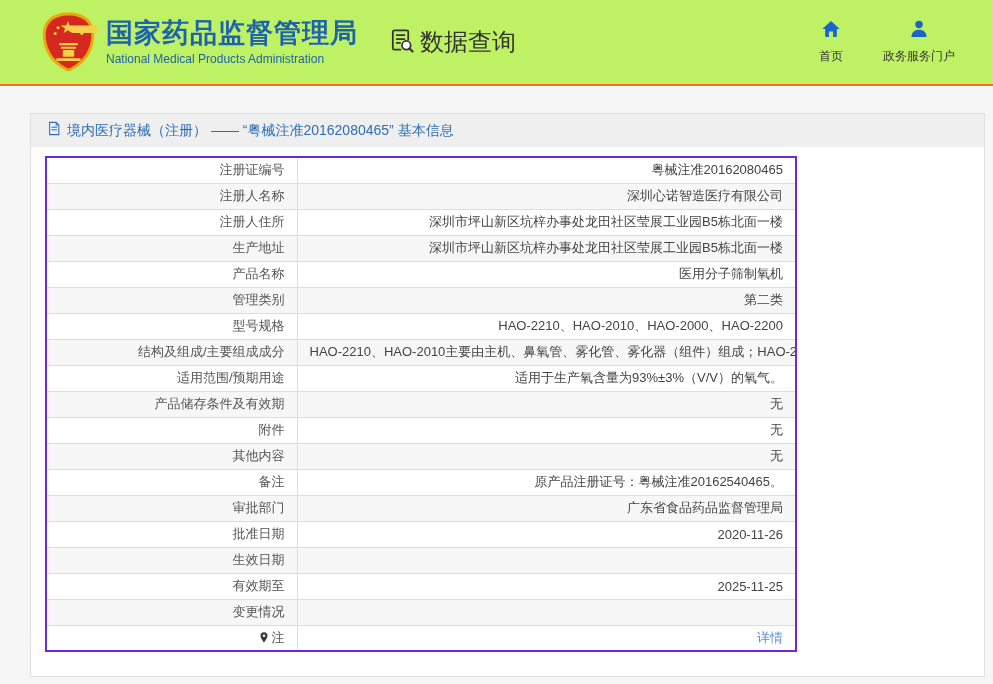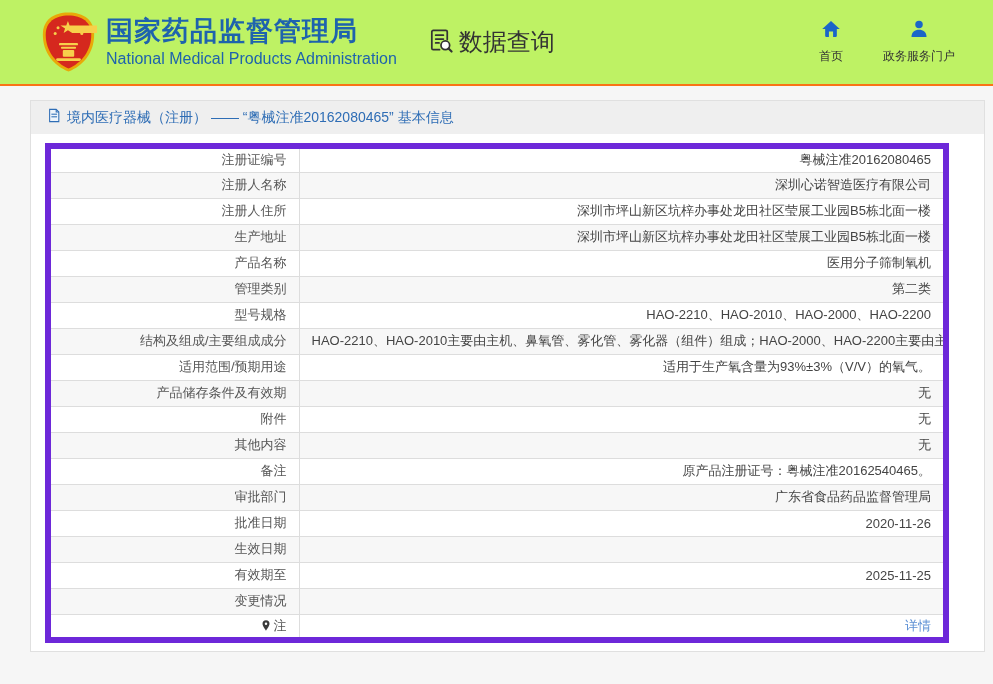--- a/index.html
+++ b/index.html
@@ -12,48 +12,48 @@
   
   .header {
     height:86px; background:#bef264;
     border-bottom:2px solid #f97316;
     display:flex; align-items:center;
     padding:0 38px 0 40px;
   }
   .logo-block { display:flex; align-items:center; gap:9px; }
   .emblem svg { width:57px; height:62px; display:block; }
   .org-zh { font-size:27px; font-weight:bold; color:#1e63ad; letter-spacing:1px; line-height:1.15; }
-  .org-en { font-size:16px; color:#1e63ad; margin-top:2px; }
+  .org-en { font-size:12px; color:#1e63ad; margin-top:2px; }
   .data-query { display:flex; align-items:center; gap:5px; margin-left:30px; cursor:pointer; }
   .data-query svg { width:27px; height:27px; }
   .dq-label { font-size:24px; color:#333; }
   .top-nav { margin-left:auto; display:flex; gap:40px; }
   .nav-item { display:flex; flex-direction:column; align-items:center; gap:5px; cursor:pointer;font-family:Liberation Serif, serif; }
   .nav-item svg { width:20px; height:20px; }
   .nav-label { font-size:12px; color:#333; }
 
   
   .content-box {
-    margin:14px 0 0 30px; width:955px;
+    margin:27px 0 0 30px; width:955px;
     background:#fff; border:1px solid #e0e0e0;
-    padding-bottom:8px;
+    padding-bottom:24px;
   }
   .box-title {
     background:#efefef; height:33px;
     display:flex; align-items:center; gap:6px;
     padding-left:16px;
   }
   .box-title svg { width:14px; height:15px; }
   .box-title-text { font-size:14px; color:#2e6db5; }
 
   
   .info-table {
     border-collapse:collapse; table-layout:fixed;
-    margin:9px 6px 0 14px; width:904px;
-    border:6px solid #6d28d9;
+    margin:9px 6px 0 14px; width:752px;
+    border:2px solid #6d28d9;
   }
   .info-table td {
     border:1px solid #ddd; height:26px;
     font-size:13px; padding:0 12px;
     white-space:nowrap; overflow:hidden;
   }
   .label-cell { width:251px; text-align:right; color:#555; }
   .value-cell { color:#444; text-align:right; }
   .info-table tr:nth-child(even) { background:#f7f7f7; }
   a.detail-link { color:#5b8fd4; text-decoration:none; cursor:pointer; }

